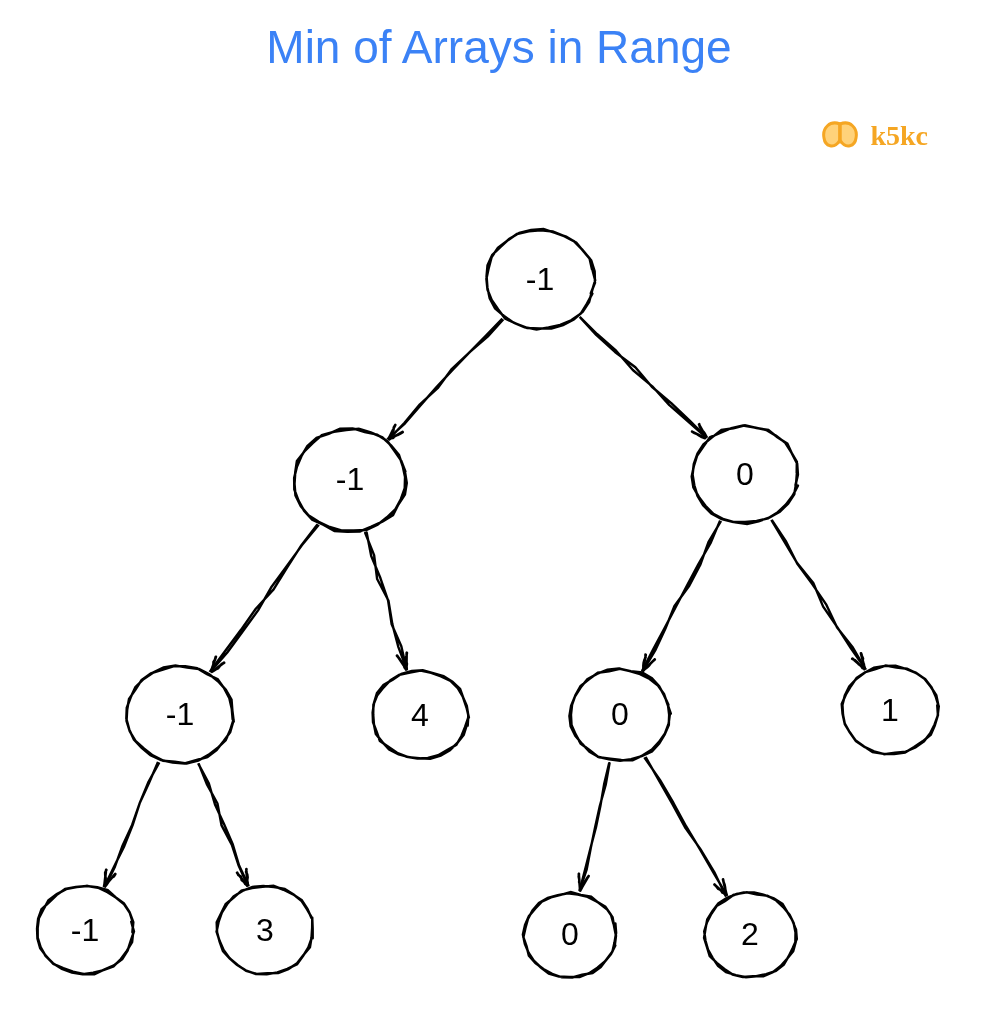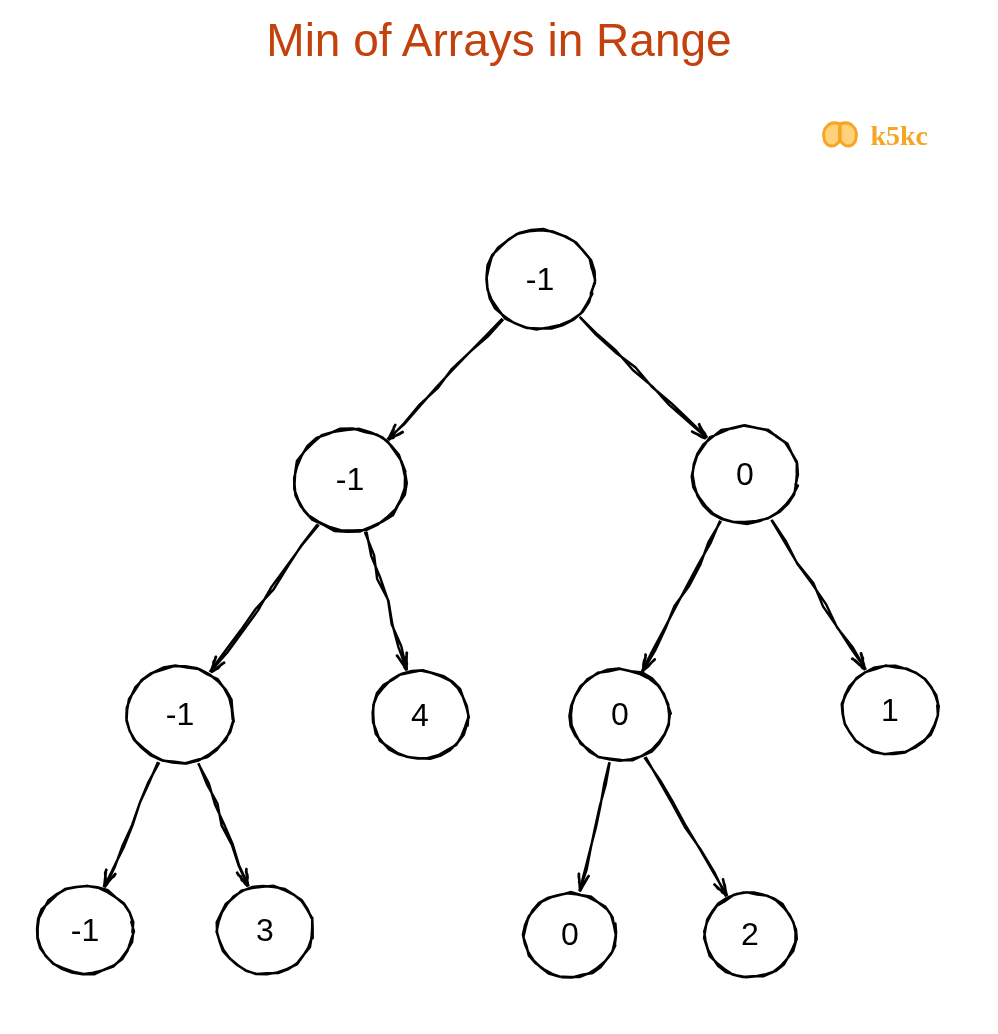--- a/index.html
+++ b/index.html
@@ -11,28 +11,28 @@
     font-family: "Comic Sans MS", "Segoe Script", "Helvetica Neue", Arial, sans-serif;
     overflow: hidden;
   }
   .stage {
     position: relative;
     width: 998px;
     height: 1034px;
   }
   .title {
     position: absolute;
-    top: 13px;
+    top: 20px;
     left: 0;
     width: 100%;
     text-align: center;
     font-family: "Helvetica Neue", Arial, sans-serif;
     font-size: 46px;
     font-weight: 500;
-    color: #c2410c;
+    color: #3b82f6;
   }
   .brand {
     position: absolute;
     top: 120px;
     right: 70px;
     display: flex;
     align-items: center;
     gap: 10px;
     color: #f5a623;
     font-size: 28px;

